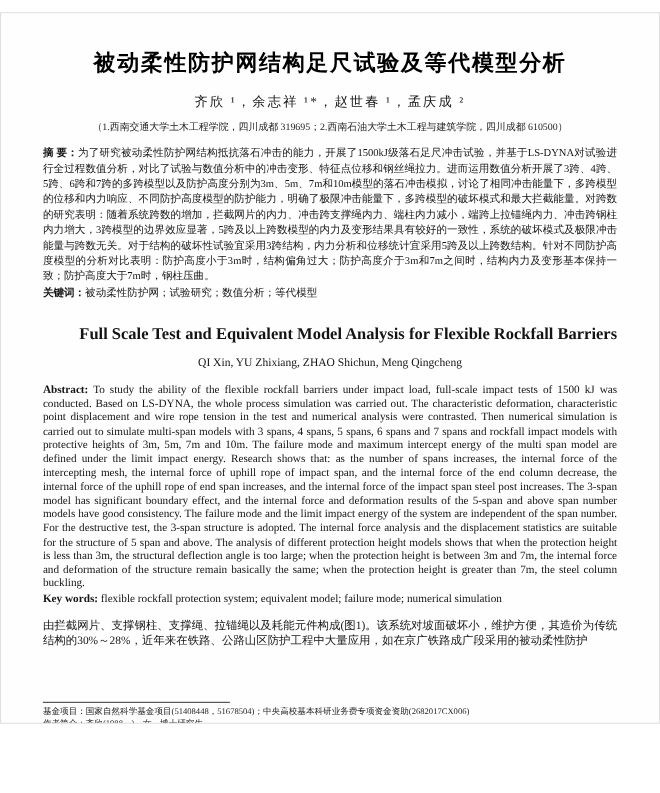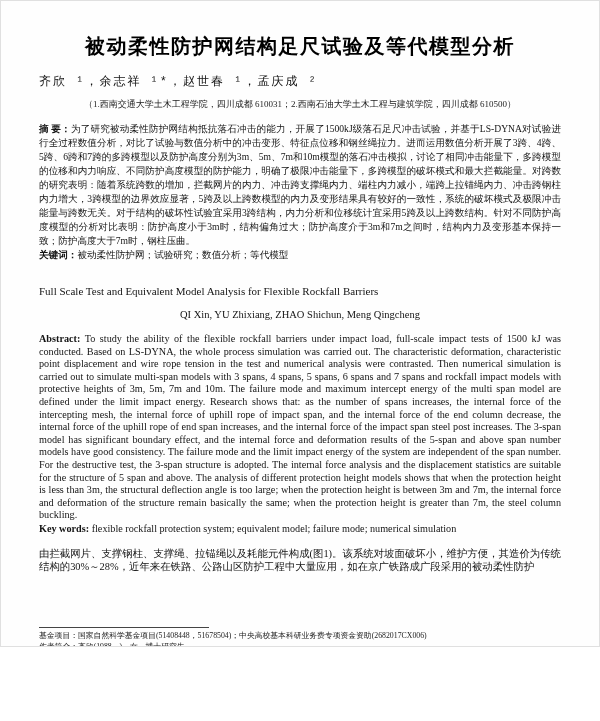--- a/index.html
+++ b/index.html
@@ -1,41 +1,40 @@
 <!DOCTYPE html>
 <html><head>
 <meta charset="utf-8">
 <style>
   * { margin: 0; padding: 0; box-sizing: border-box; }
   html, body { background: #ffffff; }
   .page {
     position: relative;
     width: 600px;
     height: 647px;
-    margin: 0 auto;
+    margin: 11px auto;
     background: #fefefe;
     border: 1px solid #e0e0e0;
     padding: 32px 38px 0 38px;
     overflow: hidden;
     font-family: "Liberation Serif", "DejaVu Serif", serif;
     color: #141414;
   }
   .title-cn {
     font-size: 20px;
     font-weight: bold;
     text-align: center;
     letter-spacing: 1.5px;
     color: #000;
   }
   .authors-cn {
     font-size: 12px;
-    text-align: left;
+    text-align: center;
     margin-top: 13px;
     letter-spacing: 2px;
-    font-family: Liberation Mono, monospace;
   }
   .affil-cn {
     font-size: 9px;
     text-align: center;
     margin-top: 8px;
     color: #222;
   }
   .abstract-cn {
     margin-top: 11px;
     font-size: 9.6px;
@@ -44,23 +43,23 @@
   }
   .keywords-cn {
     font-size: 9.6px;
     line-height: 14px;
     margin-top: 1px;
     text-align: justify;
     font-family: Liberation Mono, monospace;
   }
   .label-bold { font-weight: bold; }
   .title-en {
-    font-size: 11px;
-    font-weight: normal;
-    text-align: left;
+    font-size: 15px;
+    font-weight: bold;
+    text-align: right;
     margin-top: 22px;
   }
   .authors-en {
     font-size: 10.5px;
     text-align: center;
     margin-top: 12px;
   }
   .affil-en {
     font-size: 8.6px;
     line-height: 11px;
@@ -113,21 +112,21 @@
 </style>
 </head>
 <body>
 
 <div class="page">
 
   <h1 class="title-cn">被动柔性防护网结构足尺试验及等代模型分析</h1>
 
   <div class="authors-cn">齐欣 ¹，余志祥 ¹*，赵世春 ¹，孟庆成 ²</div>
 
-  <div class="affil-cn">（1.西南交通大学土木工程学院，四川成都 610031；2.西南石油大学土木工程与建筑学院，四川成都 610500）</div>
+  <div class="affil-cn">（1.西南交通大学土木工程学院，四川成都 319695；2.西南石油大学土木工程与建筑学院，四川成都 610500）</div>
 
   <p class="abstract-cn"><span class="label-bold">摘  要：</span><span>为了研究被动柔性防护网结构抵抗落石冲击的能力，开展了1500kJ级落石足尺冲击试验，并基于LS-DYNA对试验进行全过程数值分析，对比了试验与数值分析中的冲击变形、特征点位移和钢丝绳拉力。进而运用数值分析开展了3跨、4跨、5跨、6跨和7跨的多跨模型以及防护高度分别为3m、5m、7m和10m模型的落石冲击模拟，讨论了相同冲击能量下，多跨模型的位移和内力响应、不同防护高度模型的防护能力，明确了极限冲击能量下，多跨模型的破坏模式和最大拦截能量。对跨数的研究表明：随着系统跨数的增加，拦截网片的内力、冲击跨支撑绳内力、端柱内力减小，端跨上拉锚绳内力、冲击跨钢柱内力增大，3跨模型的边界效应显著，5跨及以上跨数模型的内力及变形结果具有较好的一致性，系统的破坏模式及极限冲击能量与跨数无关。对于结构的破坏性试验宜采用3跨结构，内力分析和位移统计宜采用5跨及以上跨数结构。针对不同防护高度模型的分析对比表明：防护高度小于3m时，结构偏角过大；防护高度介于3m和7m之间时，结构内力及变形基本保持一致；防护高度大于7m时，钢柱压曲。</span></p>
 
   <p class="keywords-cn"><span class="label-bold">关键词：</span><span>被动柔性防护网；试验研究；数值分析；等代模型</span></p>
 
   <h2 class="title-en">Full Scale Test and Equivalent Model Analysis for Flexible Rockfall Barriers</h2>
 
   <div class="authors-en">QI Xin, YU Zhixiang, ZHAO Shichun, Meng Qingcheng</div>
 
 

